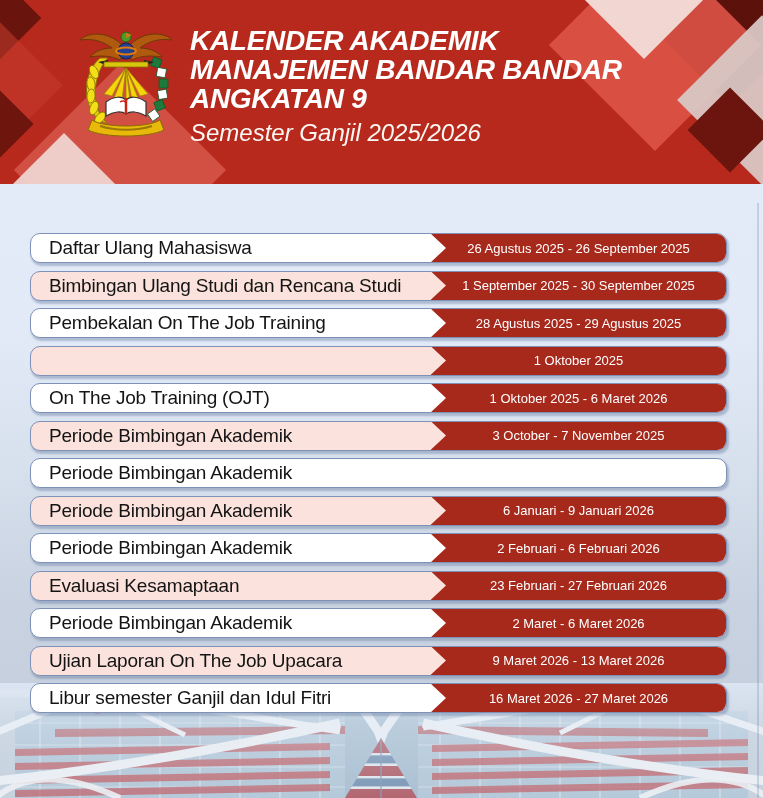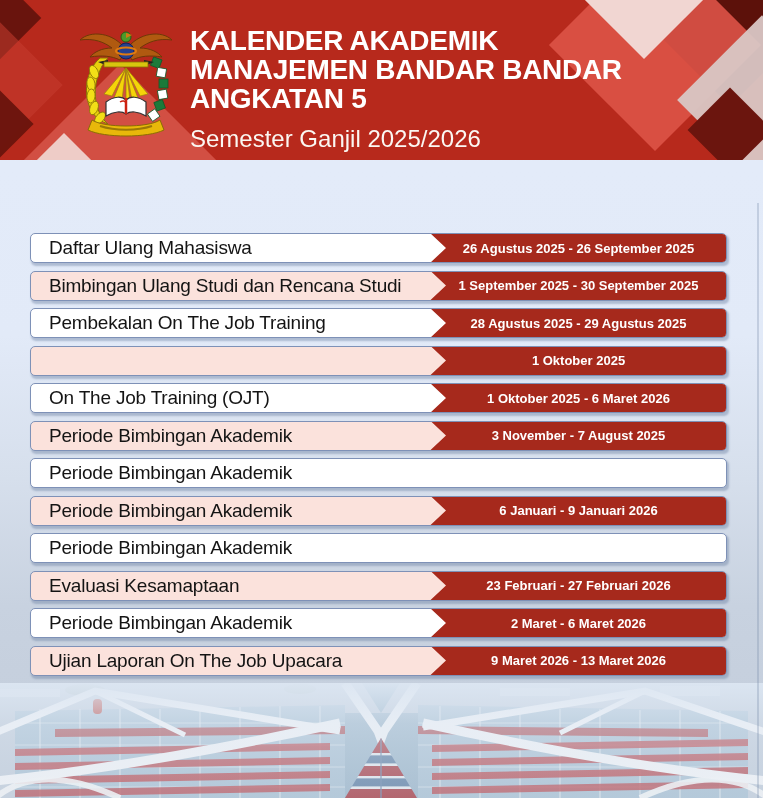--- a/index.html
+++ b/index.html
@@ -3,47 +3,47 @@
 <meta charset="utf-8">
 <style>
   html,body{margin:0;padding:0;}
   .poster{
     position:relative; width:763px; height:798px; overflow:hidden;
     font-family:"Liberation Sans", sans-serif;
     background:linear-gradient(180deg,#e4ecfa 0%,#e2eaf8 42%,#d6dfec 60%,#c8d2e0 76%,#c2ccda 100%);
   }
   
   .header{
-    position:absolute; left:0; top:0; width:763px; height:160px;
-    background:#b7291c; overflow:hidden;
+    position:absolute; left:0; top:0; width:763px; height:184px;
+    background:#b7291c; overflow:hidden;font-style:italic;
   }
   .diamond{position:absolute; transform:rotate(45deg);}
   .titles{position:absolute; left:190px; top:26px; color:#fff; white-space:nowrap;}
   .title-line{font-size:28px; font-weight:700; line-height:29px; letter-spacing:-0.3px;}
-  .subtitle{font-size:24px; font-weight:400; line-height:26px; margin-top:13px; color:#fbf7f2;}
+  .subtitle{font-size:24px; font-weight:400; line-height:26px; margin-top:7px; color:#fbf7f2;}
   .logo{position:absolute; left:70px; top:24px;}
   
   .event-list{
     position:absolute; left:30px; top:233px; width:697px;
     display:flex; flex-direction:column; gap:7.5px;
   }
   .row{
-    position:relative; height:28px; border:1.5px solid #7e91b7; border-radius:5px;
+    position:relative; height:28px; border:1.5px solid #7e91b7; border-radius:10px;
     background:#ffffff; overflow:hidden;
     box-shadow:1.5px 2.5px 2px rgba(110,130,165,.45);
     display:flex; align-items:center;
   }
   .row.pink{background:#fbe2dc;}
   .row .label{
     padding-left:18px; font-size:19px; color:#141414; white-space:nowrap;
     line-height:26px; letter-spacing:-0.2px;
   }
   .row .date{
     position:absolute; right:-1px; top:-1px; bottom:-1px; width:297px;
-    background:#a6291c; color:#ffffff; font-size:13px; font-weight:700;
+    background:#a6291c; color:#ffffff; font-size:13px; font-weight:400;
     display:flex; align-items:center; justify-content:center; white-space:nowrap;
     clip-path:polygon(0 0,100% 0,100% 100%,0 100%,16px 50%);
   }
   .edge-line{
     position:absolute; right:4px; top:203px; bottom:0; width:2px;
     background:rgba(120,140,170,.30);
   }
   
   .building{position:absolute; left:0; bottom:0; width:763px; height:115px;}
 </style>
@@ -108,21 +108,21 @@
       <path d="M56,74 L56,90" stroke="#cc2211" stroke-width="2.5"></path>
       <path d="M50,78 C53,76 55,77 56,79" stroke="#cc2211" stroke-width="1.5" fill="none"></path>
 
       <path d="M22,96 C34,104 78,104 90,96 L94,106 C78,114 34,114 18,106 Z" fill="#e8b80a" stroke="#8a6c05" stroke-width="1"></path>
       <path d="M30,102 C45,107 67,107 82,102" stroke="#5c4404" stroke-width="2" fill="none" opacity=".55"></path>
     </svg>
 
     <div class="titles">
       <div class="title-line">KALENDER AKADEMIK</div>
       <div class="title-line">MANAJEMEN BANDAR BANDAR</div>
-      <div class="title-line">ANGKATAN 5</div>
+      <div class="title-line">ANGKATAN 9</div>
       <div class="subtitle">Semester Ganjil 2025/2026</div>
     </div>
   </header>
 
   <svg class="building" viewBox="0 0 763 115">
     <defs>
       <linearGradient id="wash" x1="0" y1="0" x2="0" y2="1">
         <stop offset="0" stop-color="#dce6f2" stop-opacity=".95"></stop>
         <stop offset=".35" stop-color="#dce6f2" stop-opacity=".4"></stop>
         <stop offset="1" stop-color="#cfd9e6" stop-opacity=".12"></stop>
@@ -210,47 +210,52 @@
     <span class="date">1 Oktober 2025</span>
   </div>
 
   <div class="row white">
     <span class="label">On The Job Training (OJT)</span>
     <span class="date">1 Oktober 2025 - 6 Maret 2026</span>
   </div>
 
   <div class="row pink">
     <span class="label">Periode Bimbingan Akademik</span>
-    <span class="date">3 November - 7 August 2025</span>
+    <span class="date">3 October - 7 November 2025</span>
   </div>
 
   <div class="row white">
     <span class="label">Periode Bimbingan Akademik</span>
   </div>
 
   <div class="row pink">
     <span class="label">Periode Bimbingan Akademik</span>
     <span class="date">6 Januari - 9 Januari 2026</span>
   </div>
 
   <div class="row white">
     <span class="label">Periode Bimbingan Akademik</span>
+    <span class="date">2 Februari - 6 Februari 2026</span>
   </div>
 
   <div class="row pink">
     <span class="label">Evaluasi Kesamaptaan</span>
     <span class="date">23 Februari - 27 Februari 2026</span>
   </div>
 
   <div class="row white">
     <span class="label">Periode Bimbingan Akademik</span>
     <span class="date">2 Maret - 6 Maret 2026</span>
   </div>
 
   <div class="row pink">
     <span class="label">Ujian Laporan On The Job Upacara</span>
     <span class="date">9 Maret 2026 - 13 Maret 2026</span>
   </div>
 
+  <div class="row white">
+    <span class="label">Libur semester Ganjil dan Idul Fitri</span>
+    <span class="date">16 Maret 2026 - 27 Maret 2026</span>
+  </div>
 </main>
 
   <span class="edge-line"></span>
 </div>
 
 </body></html>

